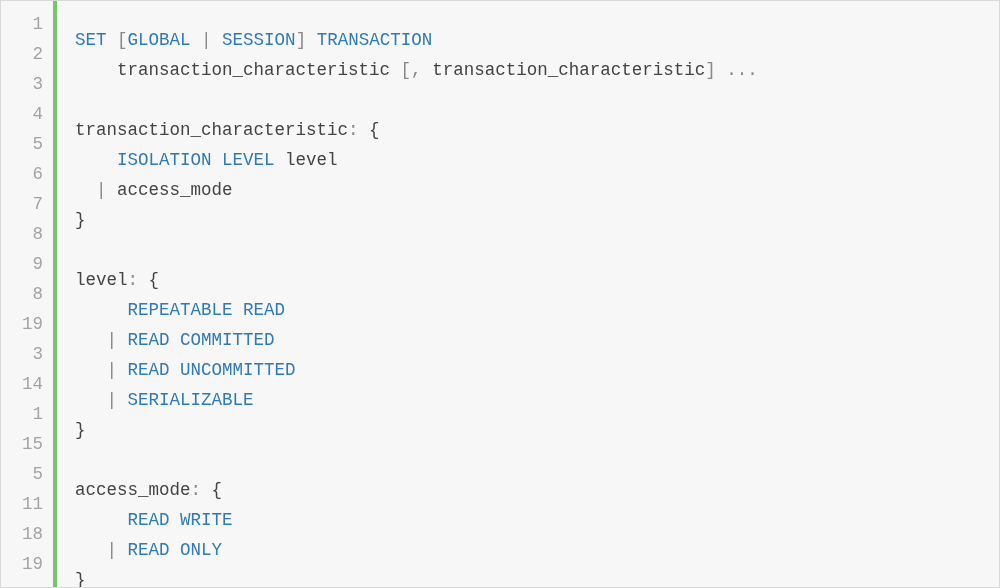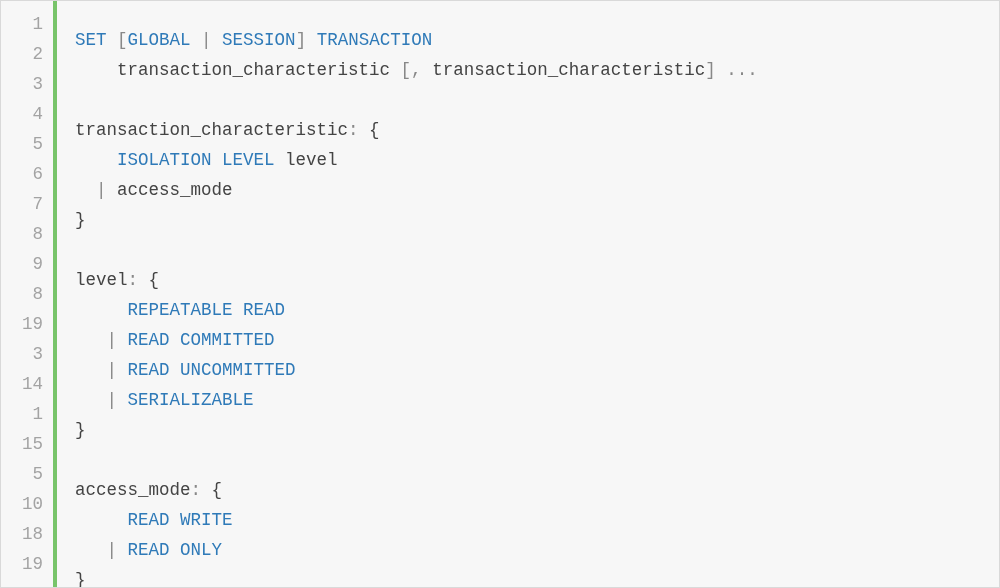--- a/index.html
+++ b/index.html
@@ -65,18 +65,18 @@
       <span class="ln">7</span>
       <span class="ln">8</span>
       <span class="ln">9</span>
       <span class="ln">8</span>
       <span class="ln">19</span>
       <span class="ln">3</span>
       <span class="ln">14</span>
       <span class="ln">1</span>
       <span class="ln">15</span>
       <span class="ln">5</span>
-      <span class="ln">10</span>
+      <span class="ln">11</span>
       <span class="ln">18</span>
       <span class="ln">19</span>
     </div>
   <div class="code"><span class="line"><span class="kw">SET</span><span> </span><span class="pun">[</span><span class="kw">GLOBAL</span><span> </span><span class="bar">|</span><span> </span><span class="kw">SESSION</span><span class="pun">]</span><span> </span><span class="kw">TRANSACTION</span></span><span class="line"><span>    </span><span class="ital">transaction_characteristic</span><span> </span><span class="pun">[</span><span class="pun">,</span><span> </span><span class="ital">transaction_characteristic</span><span class="pun">]</span><span> </span><span class="pun">...</span></span><span class="line">&nbsp;</span><span class="line"><span class="ital">transaction_characteristic</span><span class="pun">:</span><span> </span><span class="brace">{</span></span><span class="line"><span>    </span><span class="kw">ISOLATION</span><span> </span><span class="kw">LEVEL</span><span> </span><span class="ital">level</span></span><span class="line"><span>  </span><span class="bar">|</span><span> </span><span class="ital">access_mode</span></span><span class="line"><span class="brace">}</span></span><span class="line">&nbsp;</span><span class="line"><span class="ital">level</span><span class="pun">:</span><span> </span><span class="brace">{</span></span><span class="line"><span>     </span><span class="kw">REPEATABLE</span><span> </span><span class="kw">READ</span></span><span class="line"><span>   </span><span class="bar">|</span><span> </span><span class="kw">READ</span><span> </span><span class="kw">COMMITTED</span></span><span class="line"><span>   </span><span class="bar">|</span><span> </span><span class="kw">READ</span><span> </span><span class="kw">UNCOMMITTED</span></span><span class="line"><span>   </span><span class="bar">|</span><span> </span><span class="kw">SERIALIZABLE</span></span><span class="line"><span class="brace">}</span></span><span class="line">&nbsp;</span><span class="line"><span class="ital">access_mode</span><span class="pun">:</span><span> </span><span class="brace">{</span></span><span class="line"><span>     </span><span class="kw">READ</span><span> </span><span class="kw">WRITE</span></span><span class="line"><span>   </span><span class="bar">|</span><span> </span><span class="kw">READ</span><span> </span><span class="kw">ONLY</span></span><span class="line"><span class="brace">}</span></span></div>
 </div>
 
 </body></html>

